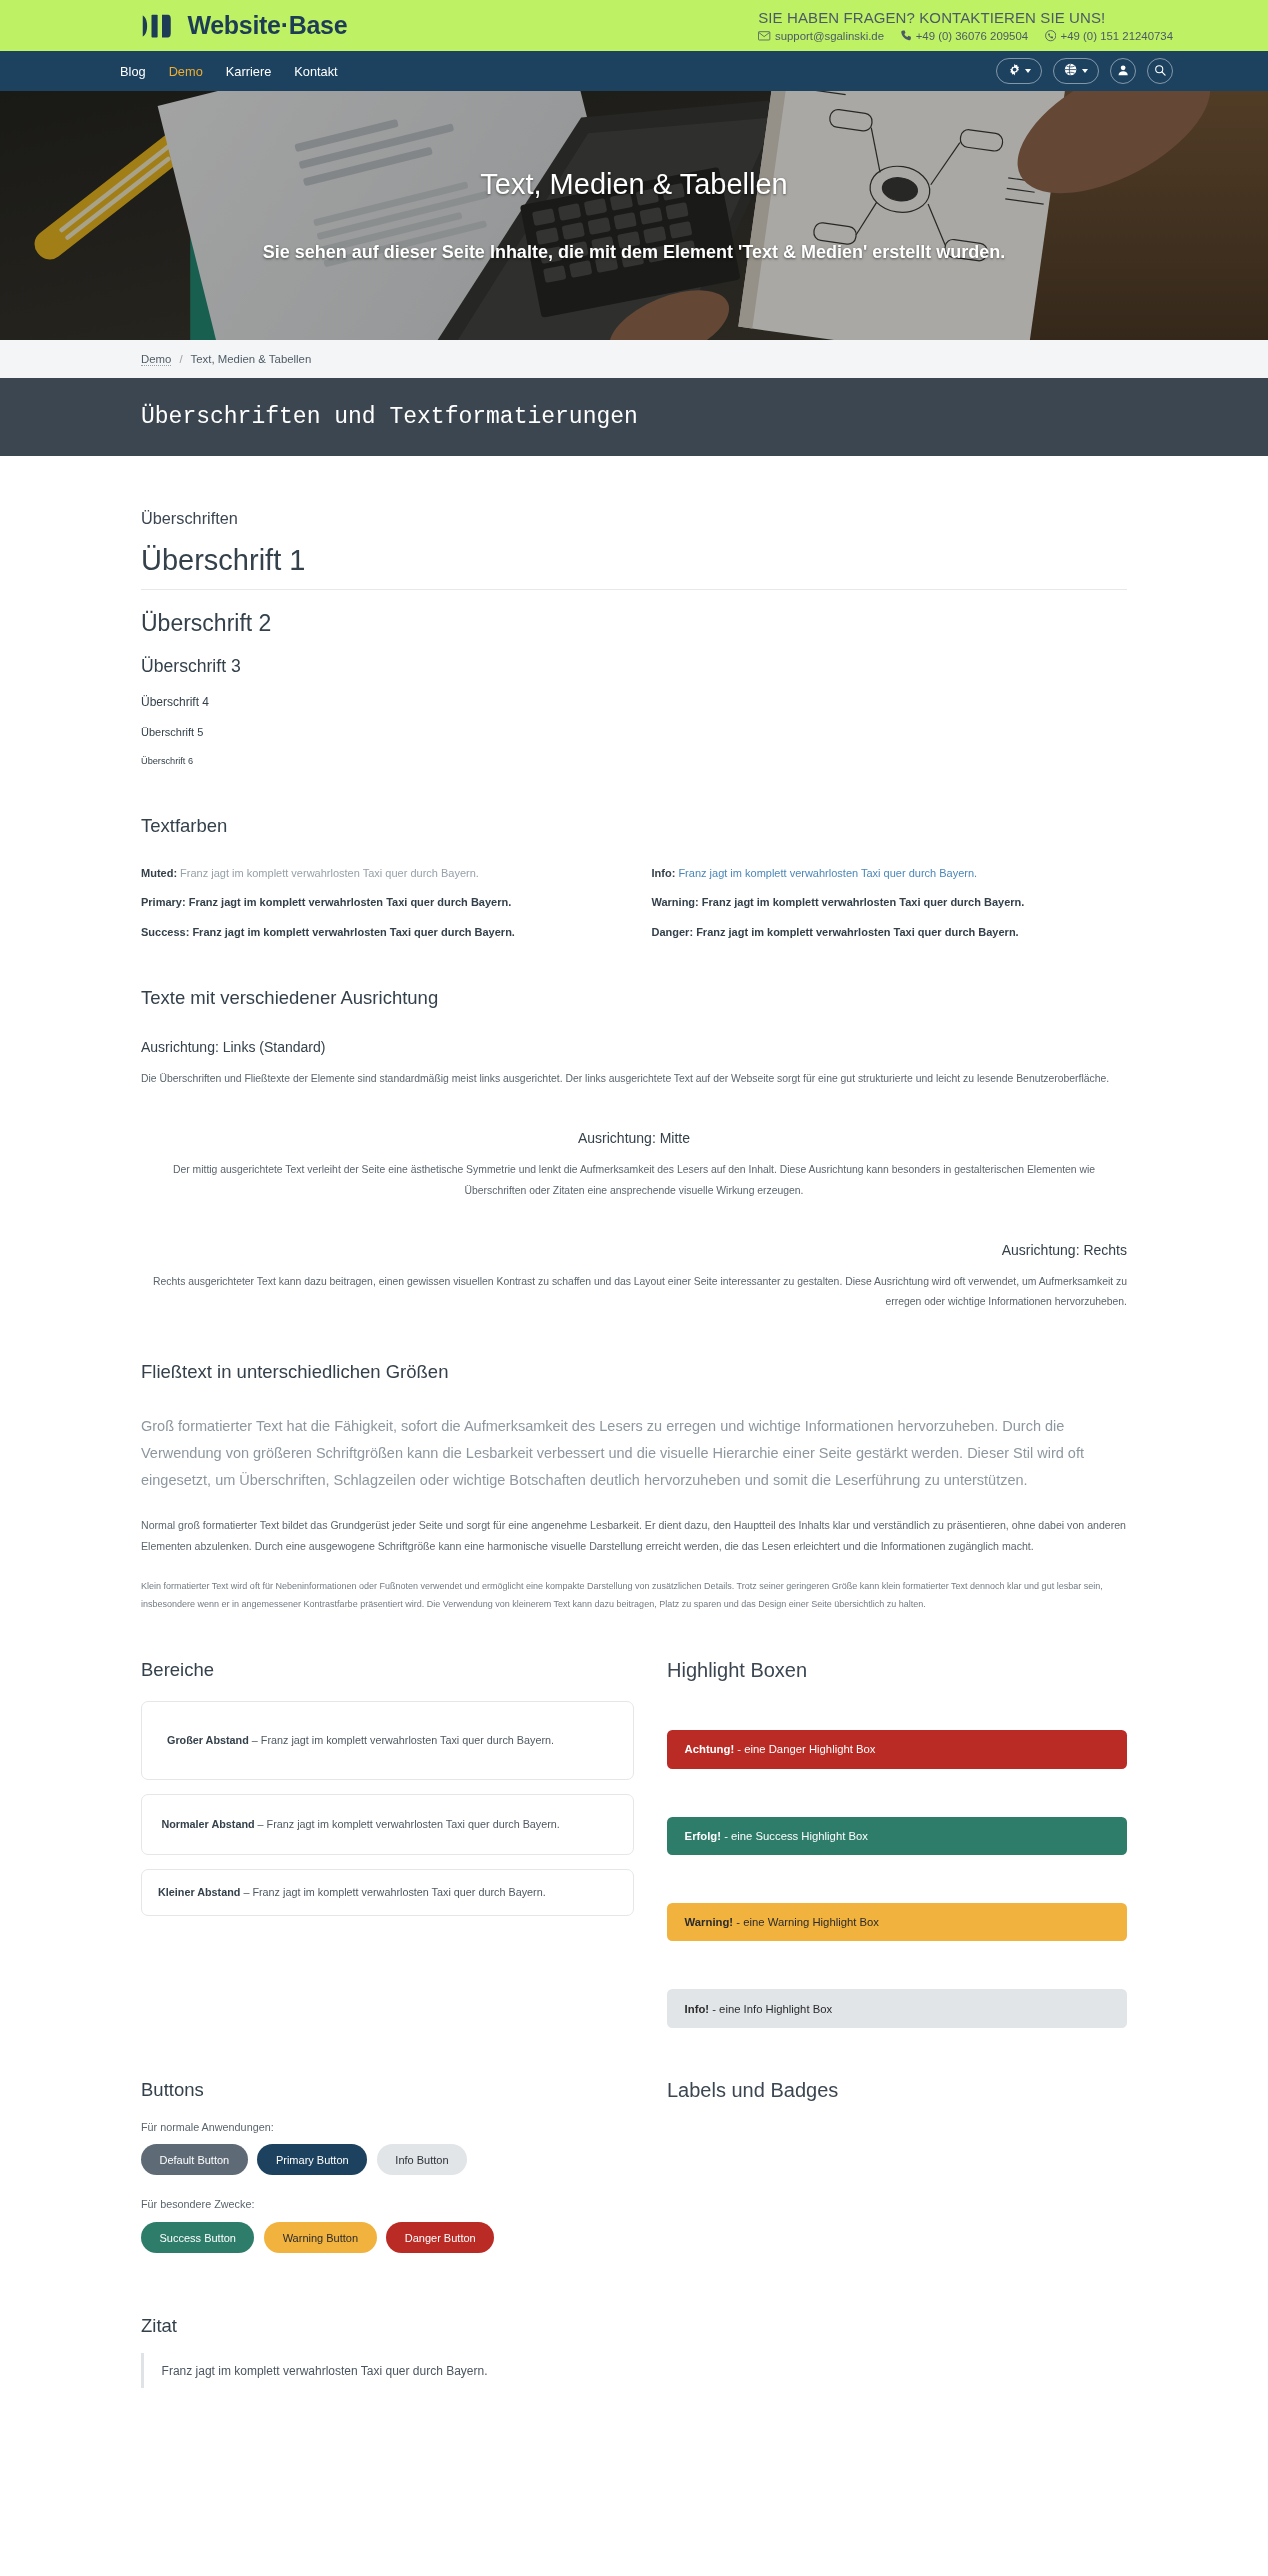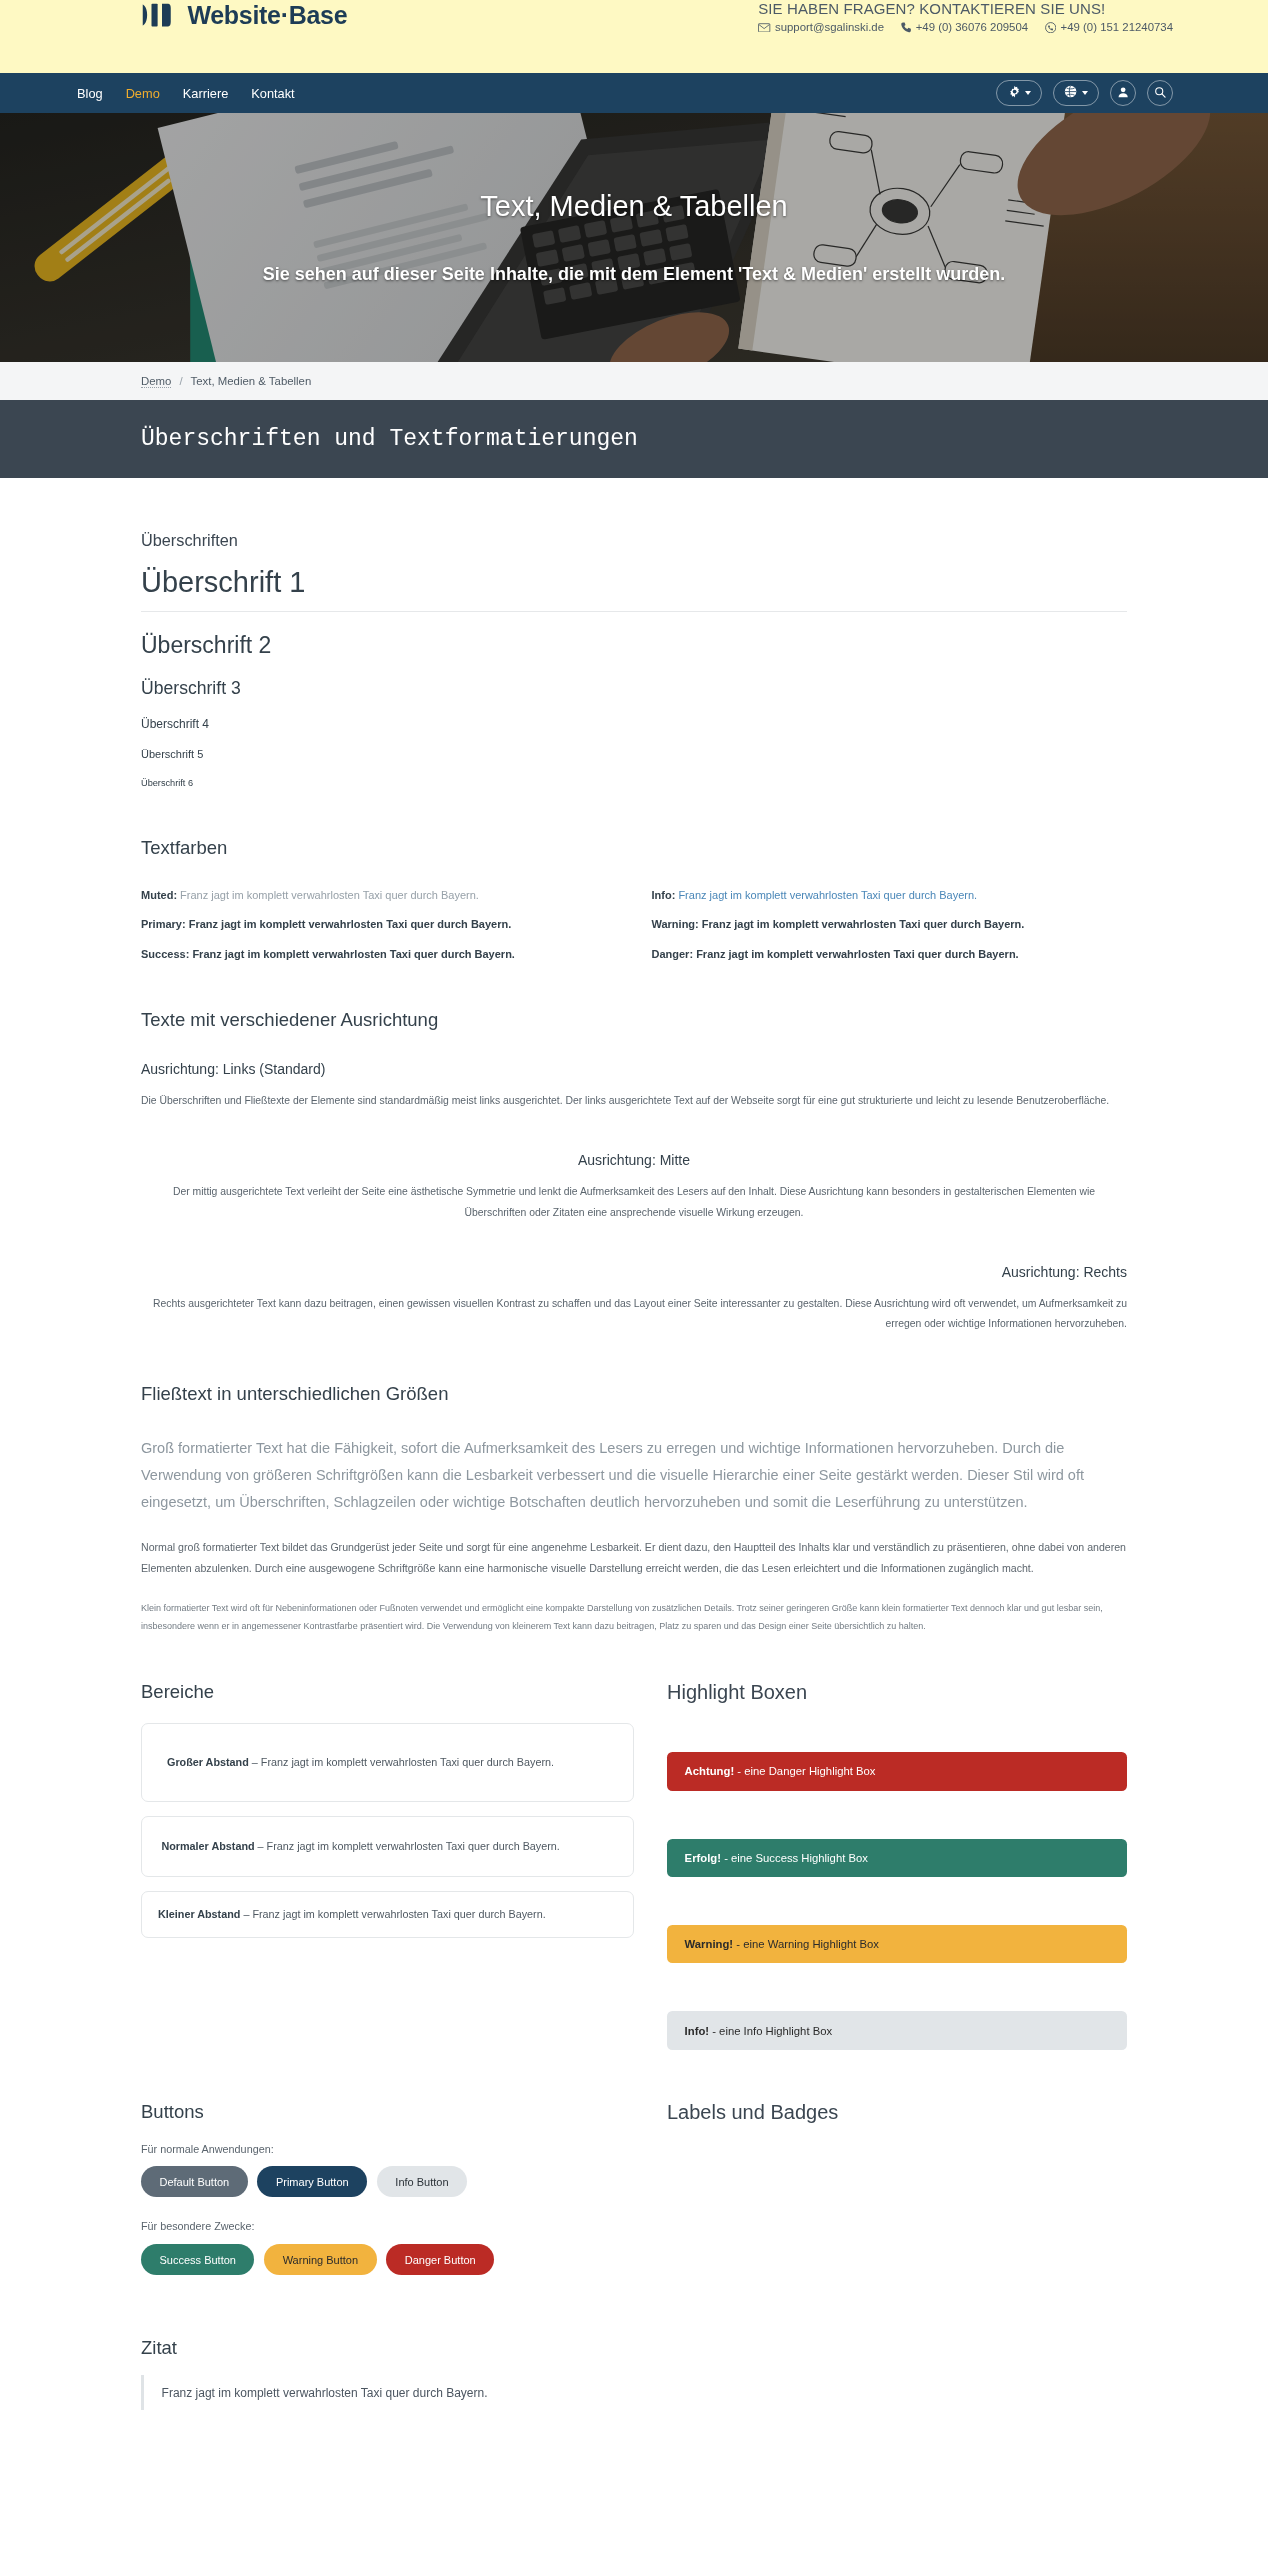--- a/index.html
+++ b/index.html
@@ -8,24 +8,24 @@
     width: 1268px;
     background: #ffffff;
     font-family: "Liberation Sans", sans-serif;
     color: #34414b;
     -webkit-font-smoothing: antialiased;
   }
   body { width: 1268px; height: 2576px; overflow: hidden; position: relative; }
 
   
   .topbar {
-    height: 73px;
-    background: #fef9c3;
+    height: 51px;
+    background: #bef264;
     display: flex;
-    align-items: flex-start;
+    align-items: center;
     padding: 0 95px 0 141px;
     justify-content: space-between;
   }
   .logo { display: flex; align-items: center; gap: 11.4px; }
   .logo-mark { display: flex; align-items: center; }
   .logo-text {
     font-size: 25px;
     font-weight: 700;
     color: #1d3c56;
     letter-spacing: -0.3px;
@@ -47,21 +47,21 @@
   }
   .contact-item { display: flex; align-items: center; gap: 4.4px; }
   .ci-ico { display: inline-flex; align-items: center; }
 
   
   .navbar {
     height: 40px;
     background: #1d4260;
     display: flex;
     align-items: center;
-    padding: 0 95px 0 77px;
+    padding: 0 95px 0 120px;
     justify-content: space-between;
   }
   .nav-links { display: flex; align-items: center; gap: 23px; }
   .nav-links a {
     color: #ffffff;
     text-decoration: none;
     font-size: 12.8px;
     font-weight: 400;
   }
   .nav-links a.active { color: #f0ad2e; }

